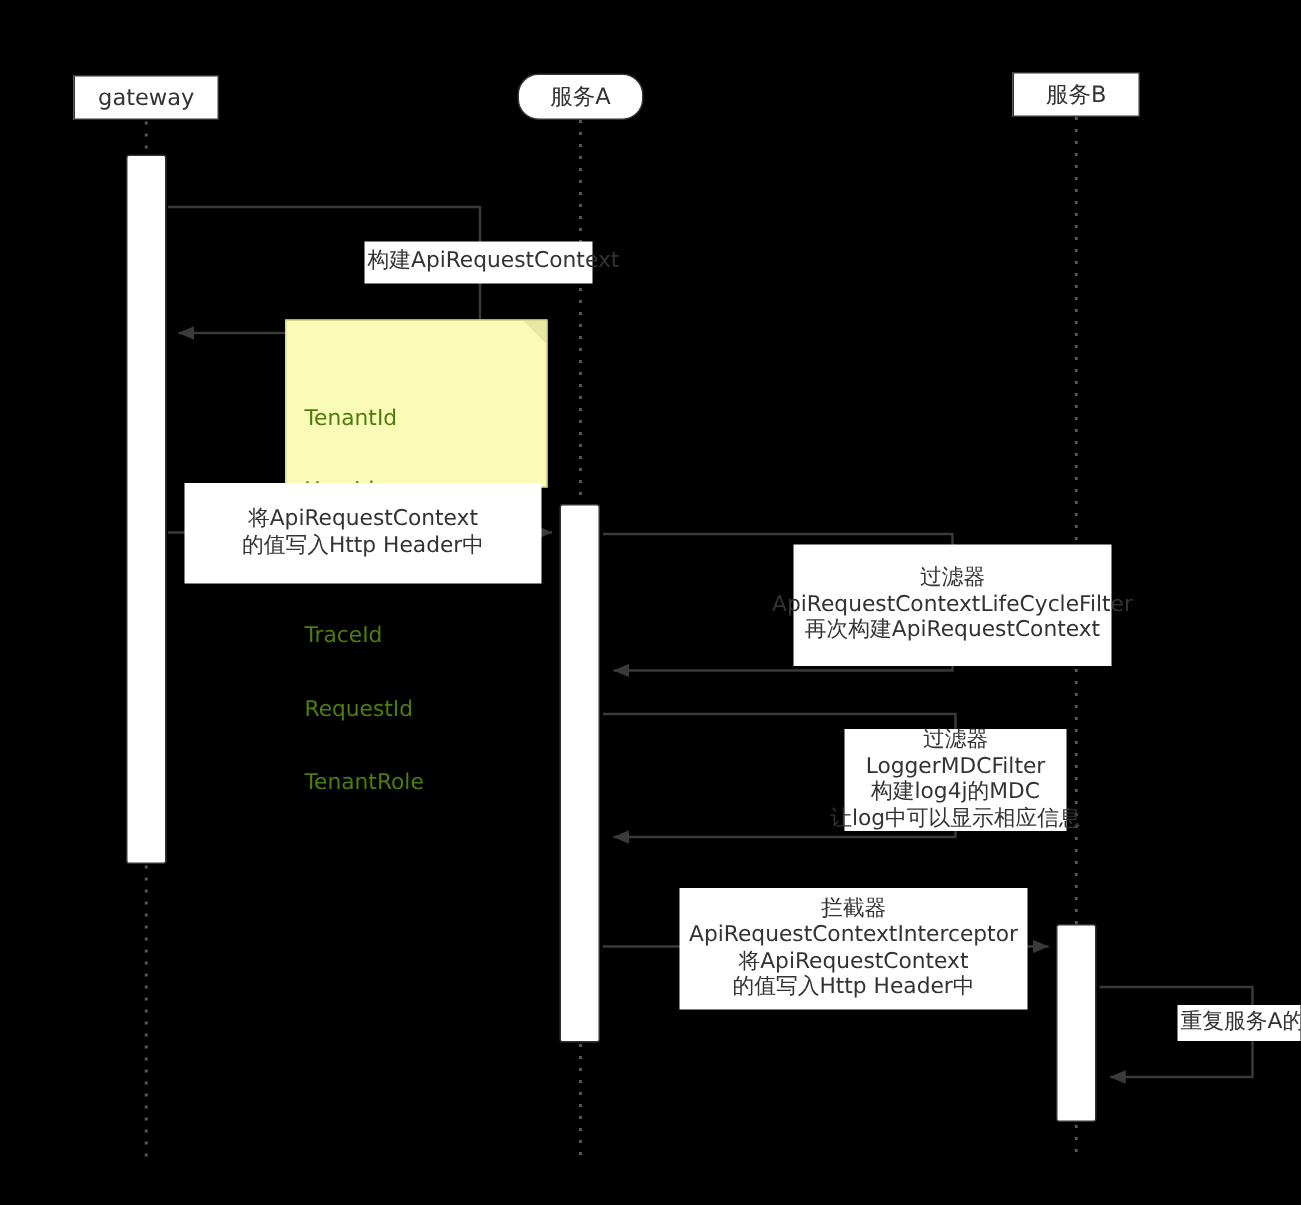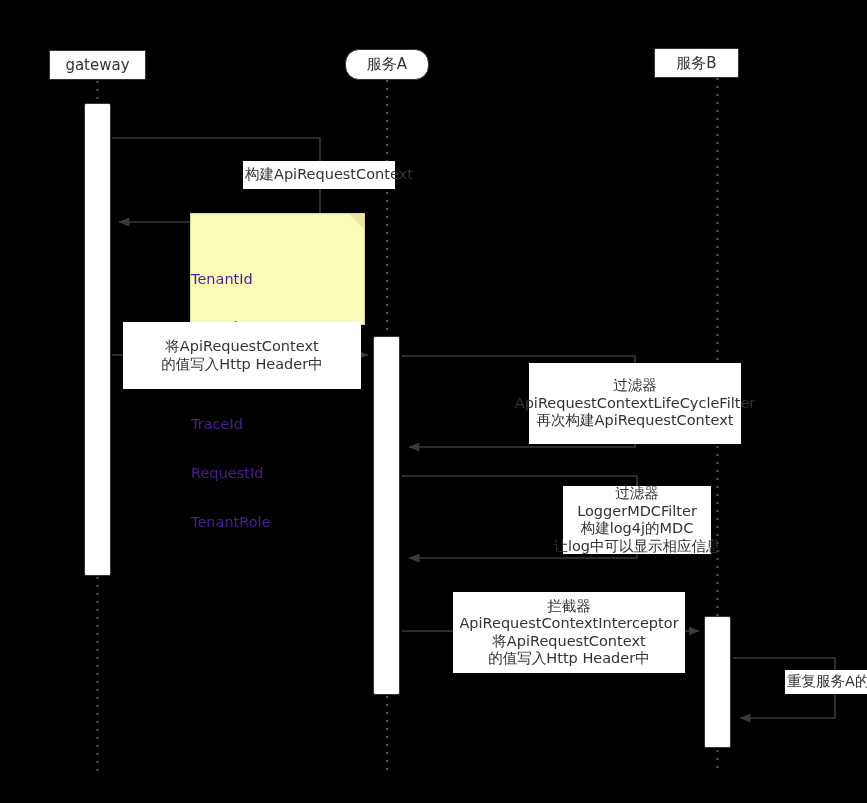--- a/index.html
+++ b/index.html
@@ -71,24 +71,24 @@
   .msg-label.tight {
     padding: 12px 2px;
   }
 
   
   .note {
     position: absolute;
     box-sizing: border-box;
     background: #fbfbb8;
     border: 1px solid #d8d88a;
-    color: #4c1d95;
+    color: #4d7c0f;
     font-size: 14.5px;
     line-height: 16.2px;
-    padding: 8px 0 6px 0;
+    padding: 8px 0 6px 12px;
     white-space: pre;
   }
   .note .fold {
     position: absolute;
     right: 0;
     top: 0;
     width: 0;
     height: 0;
     border-left: 15px solid transparent;
     border-top: 15px solid #e8e8a4;
@@ -139,21 +139,21 @@
   <div class="activation" style="left:84px; top:103px; width:27px; height:473px;"></div>
   <div class="activation" style="left:373px; top:336px; width:27px; height:359px;"></div>
   <div class="activation" style="left:704px; top:616px; width:27px; height:132px;"></div>
 
   <div class="participant" style="left:49px; top:50px; width:97px; height:30px;">
     <span>gateway</span>
   </div>
   <div class="participant" style="left:345px; top:49px; width:84px; height:31px;border-radius:14px;">
     <span>服务A</span>
   </div>
-  <div class="participant" style="left:654px; top:48px; width:85px; height:30px;">
+  <div class="participant" style="left:675px; top:48px; width:85px; height:30px;">
     <span>服务B</span>
   </div>
 
   <div class="msg-label tight" style="left:243px; top:161px; width:152px; height:28px; text-align:left; align-items:flex-start; justify-content:center;">
     <span>构建ApiRequestContext</span>
   </div>
 
   <div class="note" style="left:190px; top:213px; width:175px; height:112px;">
     <div class="fold"></div>
     <div>TenantId</div>

